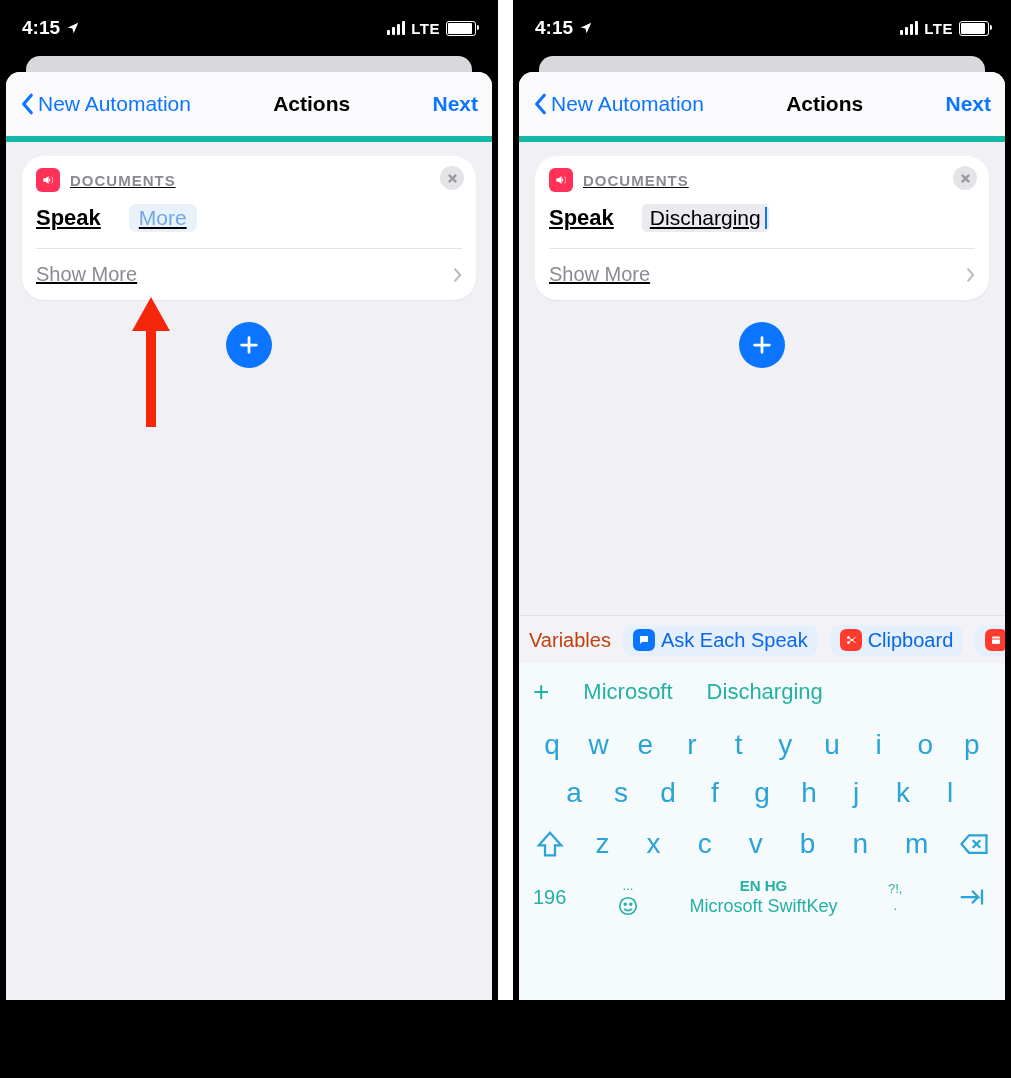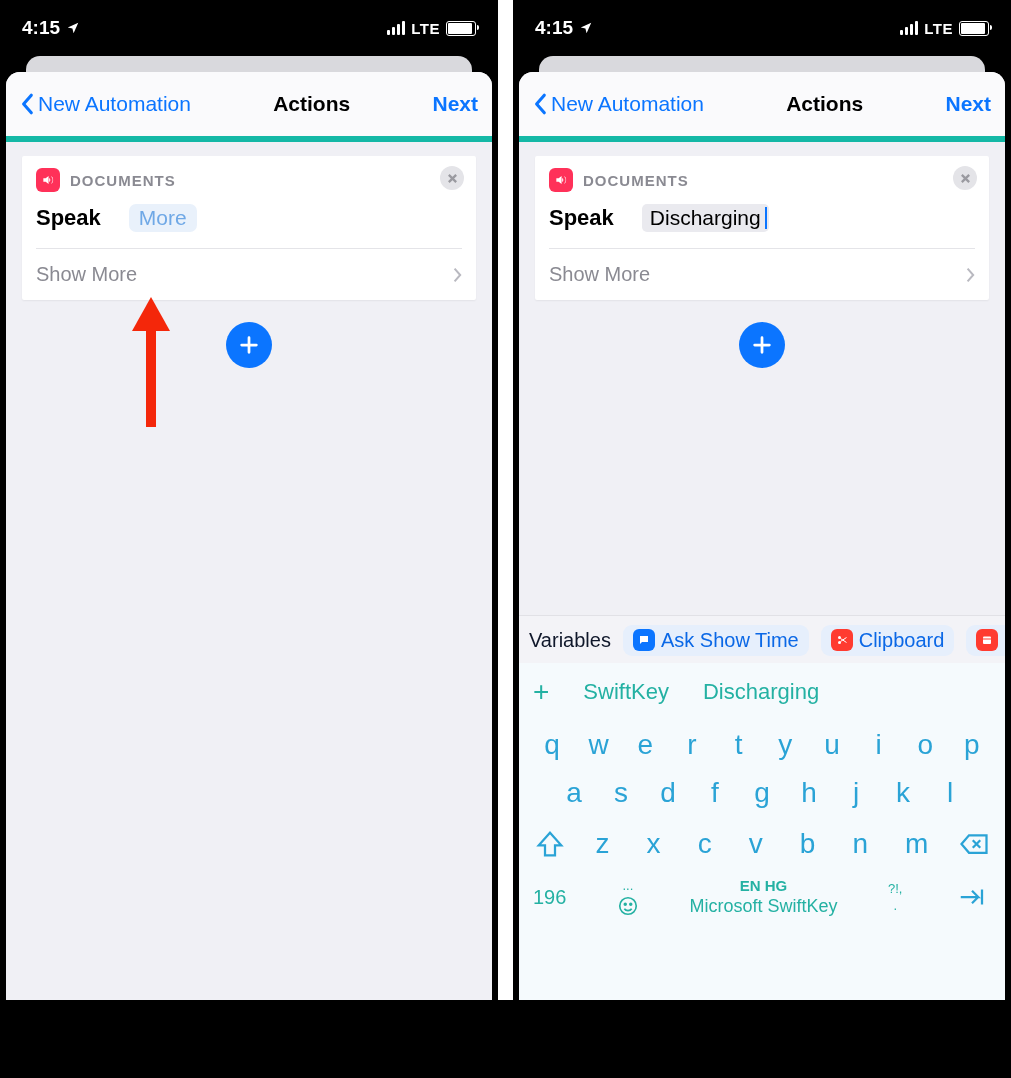--- a/index.html
+++ b/index.html
@@ -24,21 +24,21 @@
   
   .sheetback{position:absolute;top:56px;left:26px;right:26px;height:26px;background:#d9d9dd;border-radius:14px 14px 0 0;}
   
   .sheet{position:absolute;top:72px;left:6px;right:6px;bottom:0;background:#f0f0f5;border-radius:14px 14px 0 0;overflow:hidden;}
   .nav{height:64px;border-bottom:6px solid #14b8a6;display:flex;align-items:center;justify-content:space-between;padding:0 14px;background:#fafafc;}
   .nav .back{display:flex;align-items:center;gap:2px;color:#0b75ff;font-size:21px;}
   .nav .back svg{width:16px;height:22px;}
   .nav .title{color:#000;font-size:21px;font-weight:700;}
   .nav .next{color:#0b75ff;font-size:21px;font-weight:600;}
   
-  .card{margin:14px 16px 8px 16px;background:#fff;border-radius:2px;box-shadow:0 1px 2px rgba(0,0,0,.06);}
+  .card{margin:14px 16px 8px 16px;background:#fff;border-radius:22px;box-shadow:0 1px 2px rgba(0,0,0,.06);text-decoration:underline;}
   .card-head{display:flex;align-items:center;padding:12px 14px 2px 14px;gap:10px;position:relative;}
   .appicon{width:24px;height:24px;border-radius:6px;background:#ff3159;display:flex;align-items:center;justify-content:center;}
   .appicon svg{width:14px;height:14px;fill:#fff;}
   .card-head .label{color:#8a8a92;font-size:15px;font-weight:600;letter-spacing:1px;}
   .close{position:absolute;right:12px;top:10px;width:24px;height:24px;border-radius:50%;background:#e4e4e8;display:flex;align-items:center;justify-content:center;}
   .close svg{width:11px;height:11px;stroke:#9a9aa0;stroke-width:2.5;fill:none;}
   .card-body{padding:10px 14px 16px 14px;display:flex;align-items:center;gap:28px;font-size:22px;}
   .card-body .speak{font-weight:600;color:#000;}
   .token{background:#e9f1fb;color:#6fa8e6;padding:2px 10px;border-radius:7px;font-size:21px;}
   .typed{background:#eaeaef;color:#000;padding:2px 8px;border-radius:5px;font-size:21px;position:relative;}
@@ -55,21 +55,21 @@
   .search{margin:14px 16px 10px 16px;height:44px;background:#e3e3e8;border-radius:12px;display:flex;align-items:center;padding:0 12px;gap:8px;color:#878790;font-size:20px;}
   .search svg{width:18px;height:18px;stroke:#878790;fill:none;stroke-width:2;}
   .mic{width:18px;height:22px;fill:#878790;}
   .toolbar{display:flex;align-items:center;justify-content:space-between;padding:8px 22px 10px 22px;}
   .tb-ico{width:26px;height:26px;}
   .homebar{width:170px;height:5px;background:#000;border-radius:3px;margin:6px auto 8px auto;}
   
   .arrow{position:absolute;left:120px;top:225px;width:50px;height:130px;pointer-events:none;}
   
   .varrow{position:absolute;left:0;right:0;top:543px;height:48px;background:#f3f3f7;border-top:1px solid #e1e1e6;display:flex;align-items:center;gap:12px;padding:0 10px;font-size:20px;white-space:nowrap;overflow:hidden;}
-  .varrow .v0{color:#0f172a;}
+  .varrow .v0{color:#c2410c;}
   .chip{display:flex;align-items:center;gap:6px;background:#e6effc;color:#0b68e6;padding:4px 10px;border-radius:9px;font-weight:500;}
   .chip .ci{width:22px;height:22px;border-radius:6px;display:flex;align-items:center;justify-content:center;}
   .ci.blue{background:#0b75ff;} .ci.red{background:#ff3b30;} .ci.red2{background:#ff3b30;}
   .ci svg{width:12px;height:12px;fill:#fff;}
   
   .kbd{position:absolute;left:0;right:0;top:591px;bottom:0;background:#f5fafd;}
   .sugg{height:58px;display:flex;align-items:center;gap:34px;padding:0 14px;font-size:22px;color:#24b1a3;}
   .sugg .pl{font-size:28px;font-weight:300;}
   .krow{display:flex;justify-content:space-between;padding:8px 12px;font-size:28px;color:#2aa3d6;}
   .krow span{width:42px;text-align:center;}
@@ -255,21 +255,21 @@
       </div>
 
       <div class="varrow">
         <span class="v0">Variables</span>
         <span class="chip">
           <span class="ci blue">
               <svg viewBox="0 0 24 24">
                 <path d="M4 4h16v12H8l-4 4z"></path>
               </svg>
             </span>
-          <span>Ask Show Time</span>
+          <span>Ask Each Speak</span>
         </span>
         <span class="chip">
           <span class="ci red">
               <svg viewBox="0 0 24 24">
                 <circle cx="7" cy="7" r="3"></circle>
                 <circle cx="7" cy="17" r="3"></circle>
                 <path d="M9 9l12 8M9 15l12-8" stroke="#fff" stroke-width="2"></path>
               </svg>
             </span>
           <span>Clipboard</span>
@@ -281,21 +281,21 @@
                 <path d="M4 10h16" stroke="#ff3b30" stroke-width="2"></path>
               </svg>
             </span>
           <span>Cur</span>
         </span>
       </div>
 
       <div class="kbd">
         <div class="sugg">
           <span class="pl">+</span>
-          <span>SwiftKey</span>
+          <span>Microsoft</span>
           <span>Discharging</span>
         </div>
         <div class="krow">
           <span>q</span>
           <span>w</span>
           <span>e</span>
           <span>r</span>
           <span>t</span>
           <span>y</span>
           <span>u</span>

